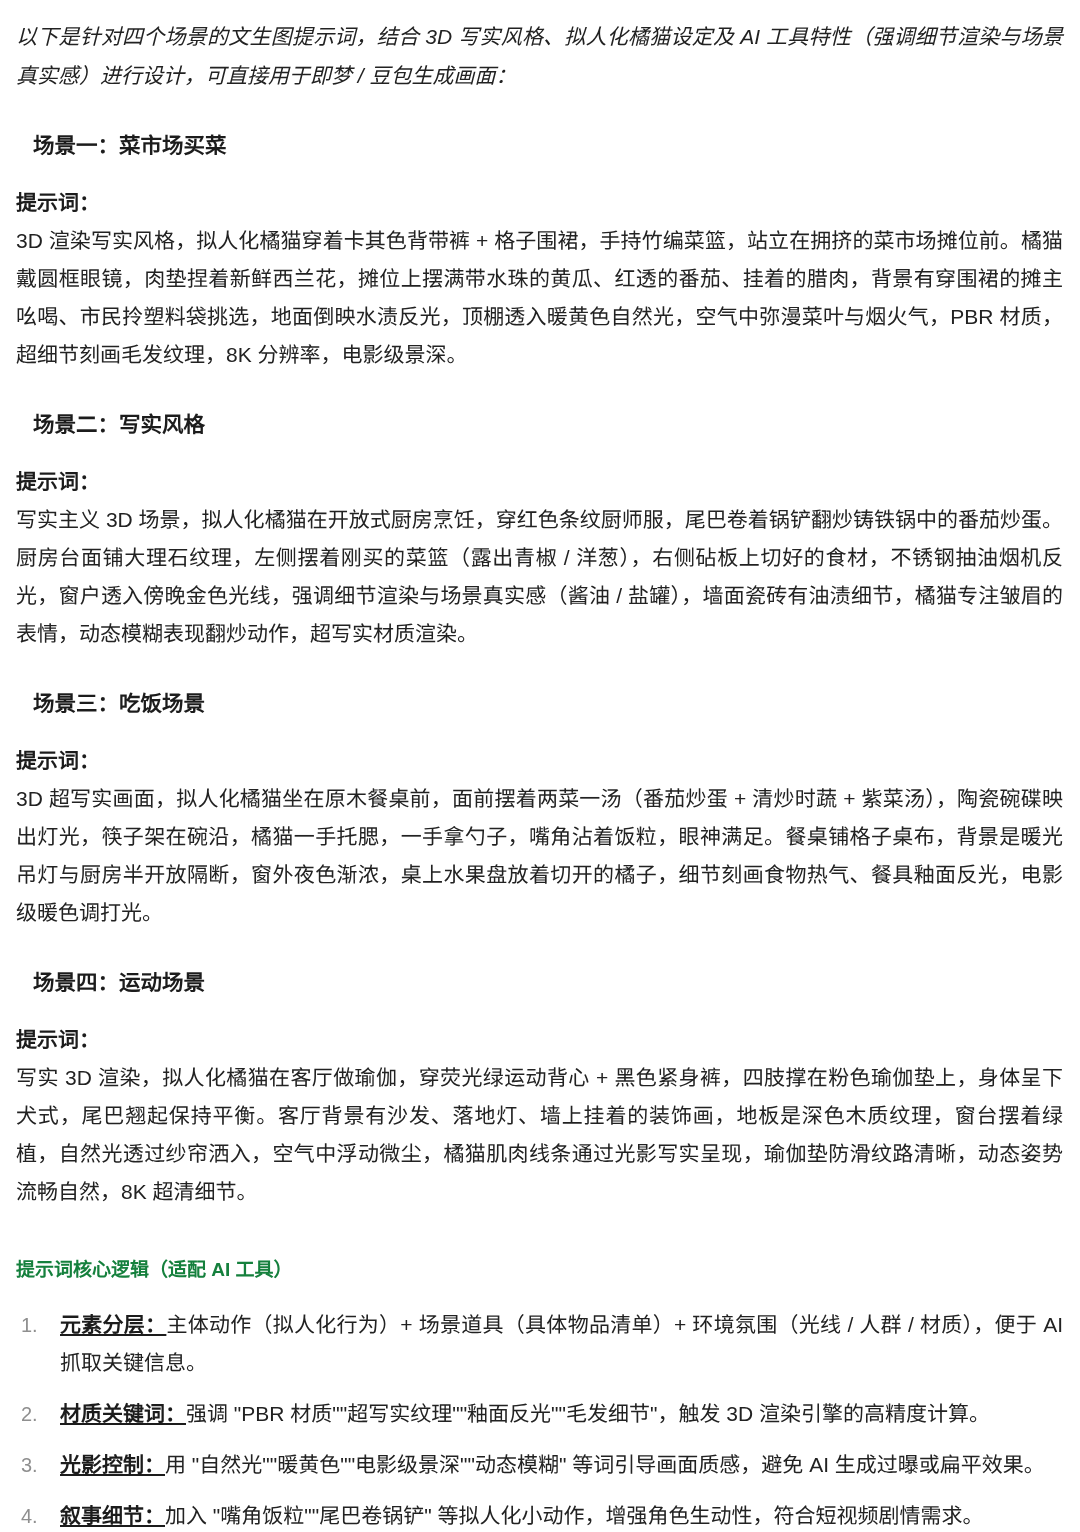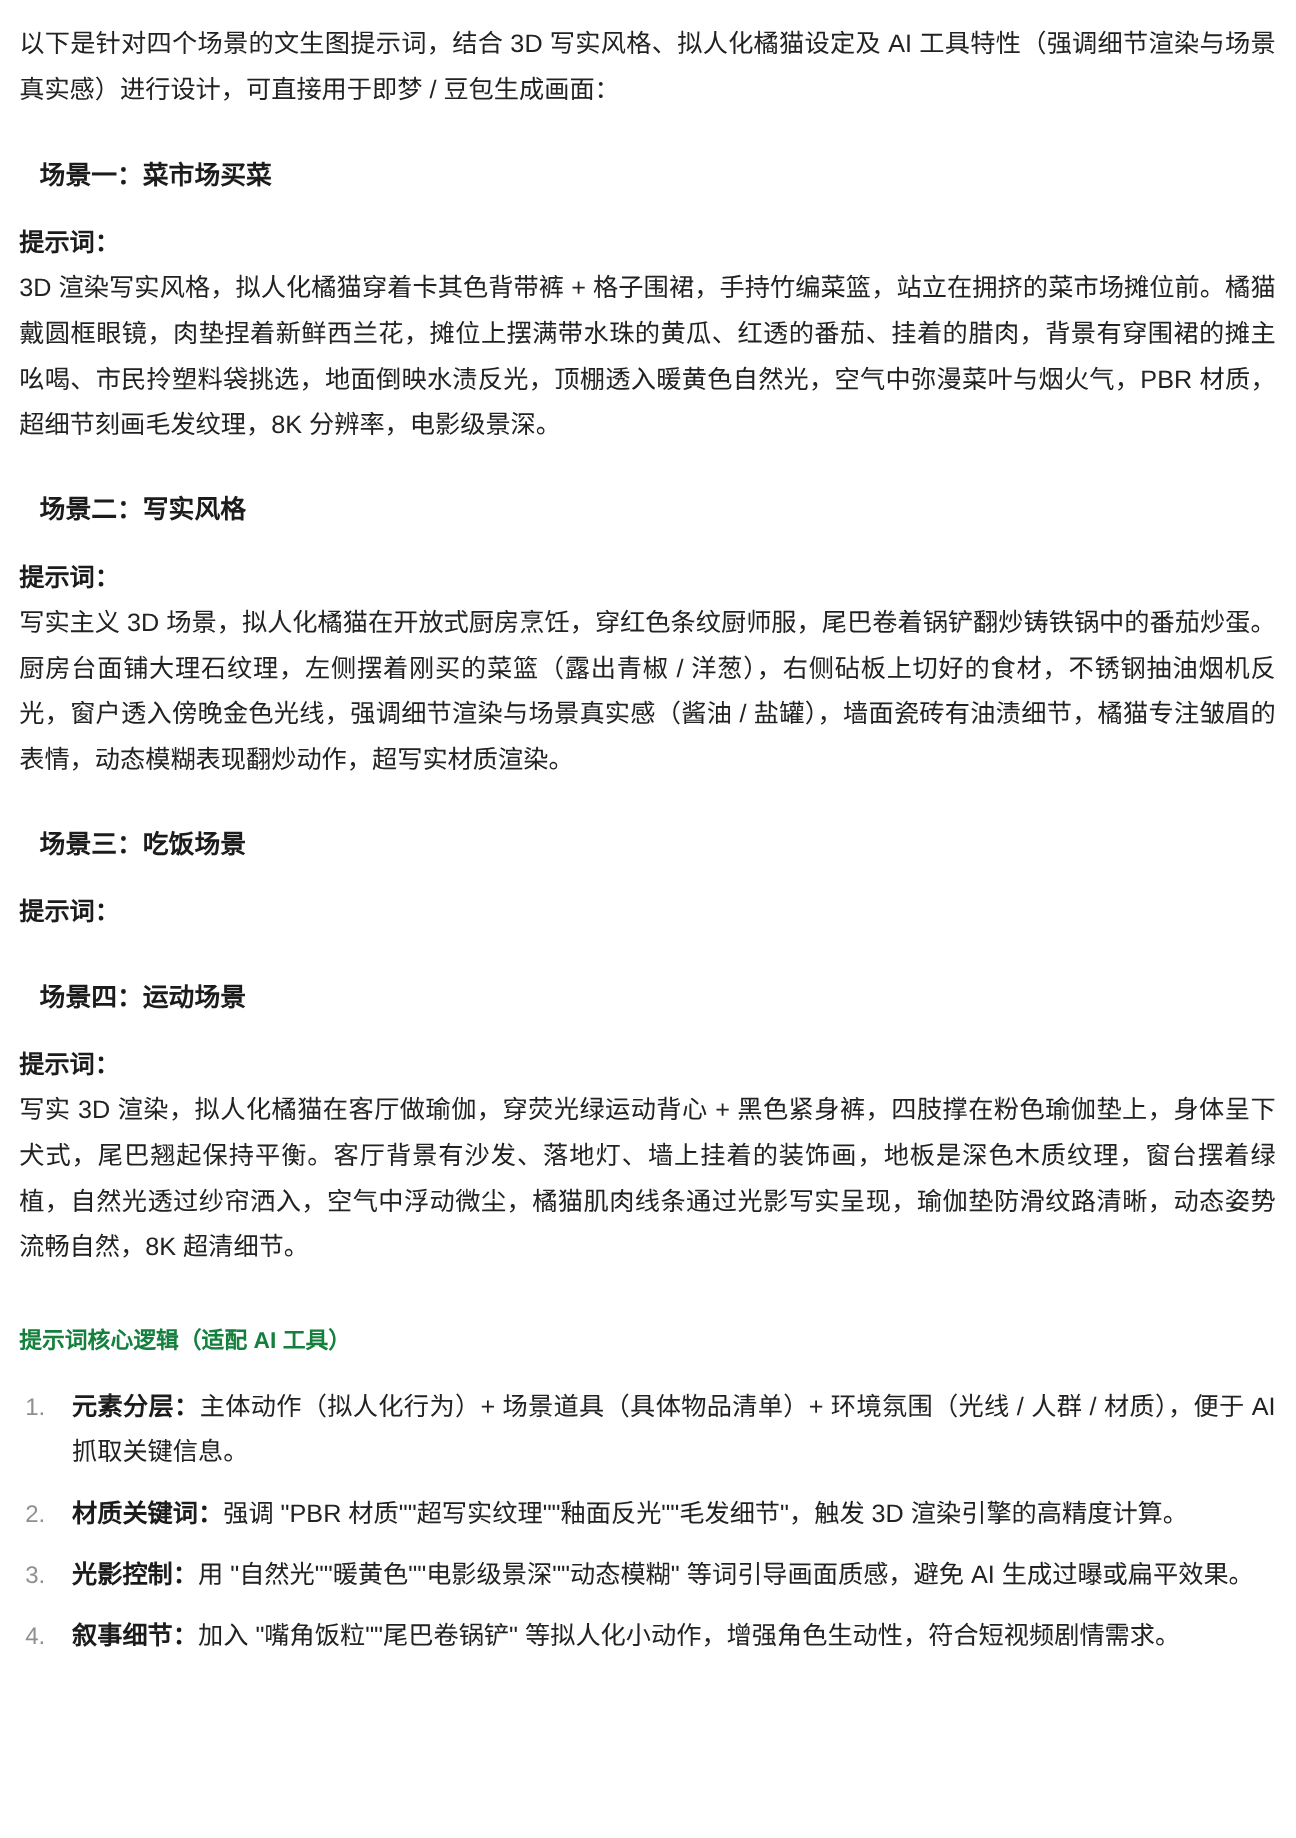--- a/index.html
+++ b/index.html
@@ -15,20 +15,21 @@
     background: #ffffff;
     color: #222222;
     font-family: "Liberation Sans", "DejaVu Sans", sans-serif;
     overflow: hidden;
   }
   .intro {
     margin: 0;
     font-size: 21px;
     line-height: 39px;
     text-align: justify;
+    font-style: italic;
   }
   .scene-title {
     margin: 36px 0 0 17px;
     font-size: 21.5px;
     font-weight: 700;
     line-height: 30px;
     color: #1c1c1c;
   }
   .prompt-label {
     margin: 23px 0 0 0;
@@ -69,20 +70,21 @@
     color: #8f8f8f;
     font-size: 20px;
   }
   .logic-item .content {
     flex: 1 1 auto;
     text-align: justify;
   }
   .logic-item .label {
     font-weight: 700;
     color: #1c1c1c;
+    text-decoration: underline;
   }
 </style>
 </head>
 <body>
 
 <div class="page">
 
   <p class="intro">以下是针对四个场景的文生图提示词，结合 3D 写实风格、拟人化橘猫设定及 AI 工具特性（强调细节渲染与场景真实感）进行设计，可直接用于即梦 / 豆包生成画面：</p>
 
   <section>
@@ -93,20 +95,21 @@
 
   <section>
     <h2 class="scene-title">场景二：写实风格</h2>
     <p class="prompt-label">提示词：</p>
     <p class="prompt-text">写实主义 3D 场景，拟人化橘猫在开放式厨房烹饪，穿红色条纹厨师服，尾巴卷着锅铲翻炒铸铁锅中的番茄炒蛋。厨房台面铺大理石纹理，左侧摆着刚买的菜篮（露出青椒 / 洋葱），右侧砧板上切好的食材，不锈钢抽油烟机反光，窗户透入傍晚金色光线，强调细节渲染与场景真实感（酱油 / 盐罐），墙面瓷砖有油渍细节，橘猫专注皱眉的表情，动态模糊表现翻炒动作，超写实材质渲染。</p>
   </section>
 
   <section>
     <h2 class="scene-title">场景三：吃饭场景</h2>
     <p class="prompt-label">提示词：</p>
+    <p class="prompt-text">3D 超写实画面，拟人化橘猫坐在原木餐桌前，面前摆着两菜一汤（番茄炒蛋 + 清炒时蔬 + 紫菜汤），陶瓷碗碟映出灯光，筷子架在碗沿，橘猫一手托腮，一手拿勺子，嘴角沾着饭粒，眼神满足。餐桌铺格子桌布，背景是暖光吊灯与厨房半开放隔断，窗外夜色渐浓，桌上水果盘放着切开的橘子，细节刻画食物热气、餐具釉面反光，电影级暖色调打光。</p>
   </section>
 
   <section>
     <h2 class="scene-title">场景四：运动场景</h2>
     <p class="prompt-label">提示词：</p>
     <p class="prompt-text">写实 3D 渲染，拟人化橘猫在客厅做瑜伽，穿荧光绿运动背心 + 黑色紧身裤，四肢撑在粉色瑜伽垫上，身体呈下犬式，尾巴翘起保持平衡。客厅背景有沙发、落地灯、墙上挂着的装饰画，地板是深色木质纹理，窗台摆着绿植，自然光透过纱帘洒入，空气中浮动微尘，橘猫肌肉线条通过光影写实呈现，瑜伽垫防滑纹路清晰，动态姿势流畅自然，8K 超清细节。</p>
   </section>
 
   <section>
     <h2 class="logic-title">提示词核心逻辑（适配 AI 工具）</h2>

